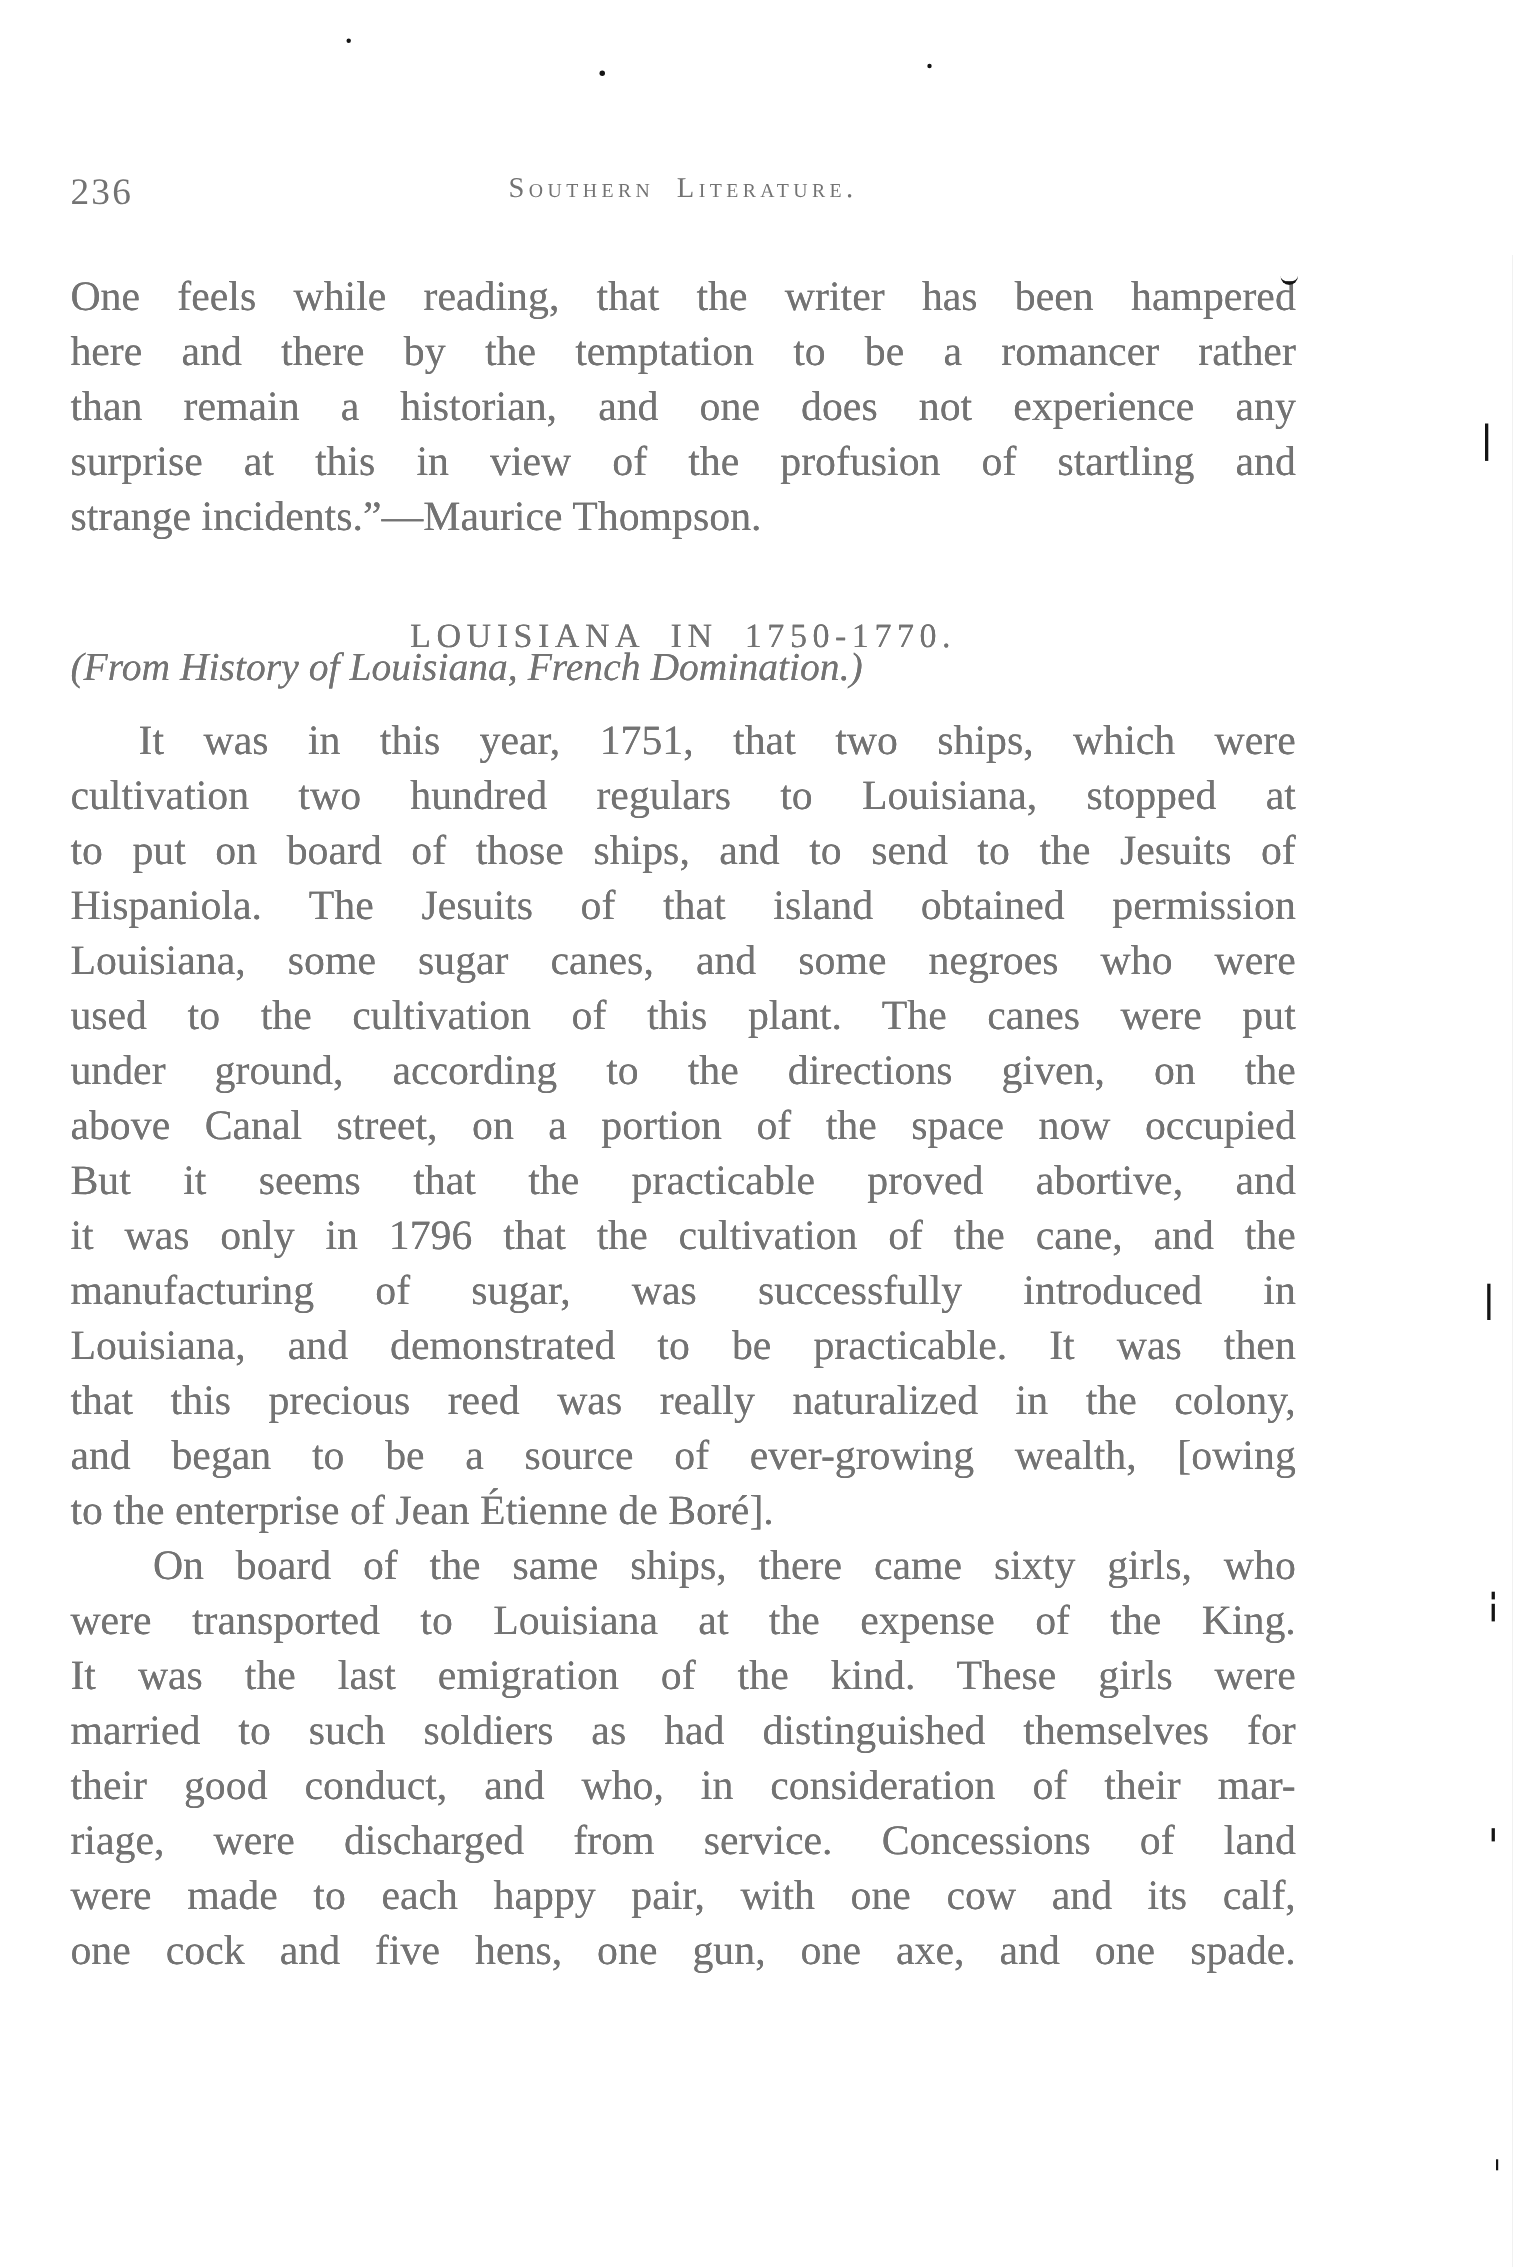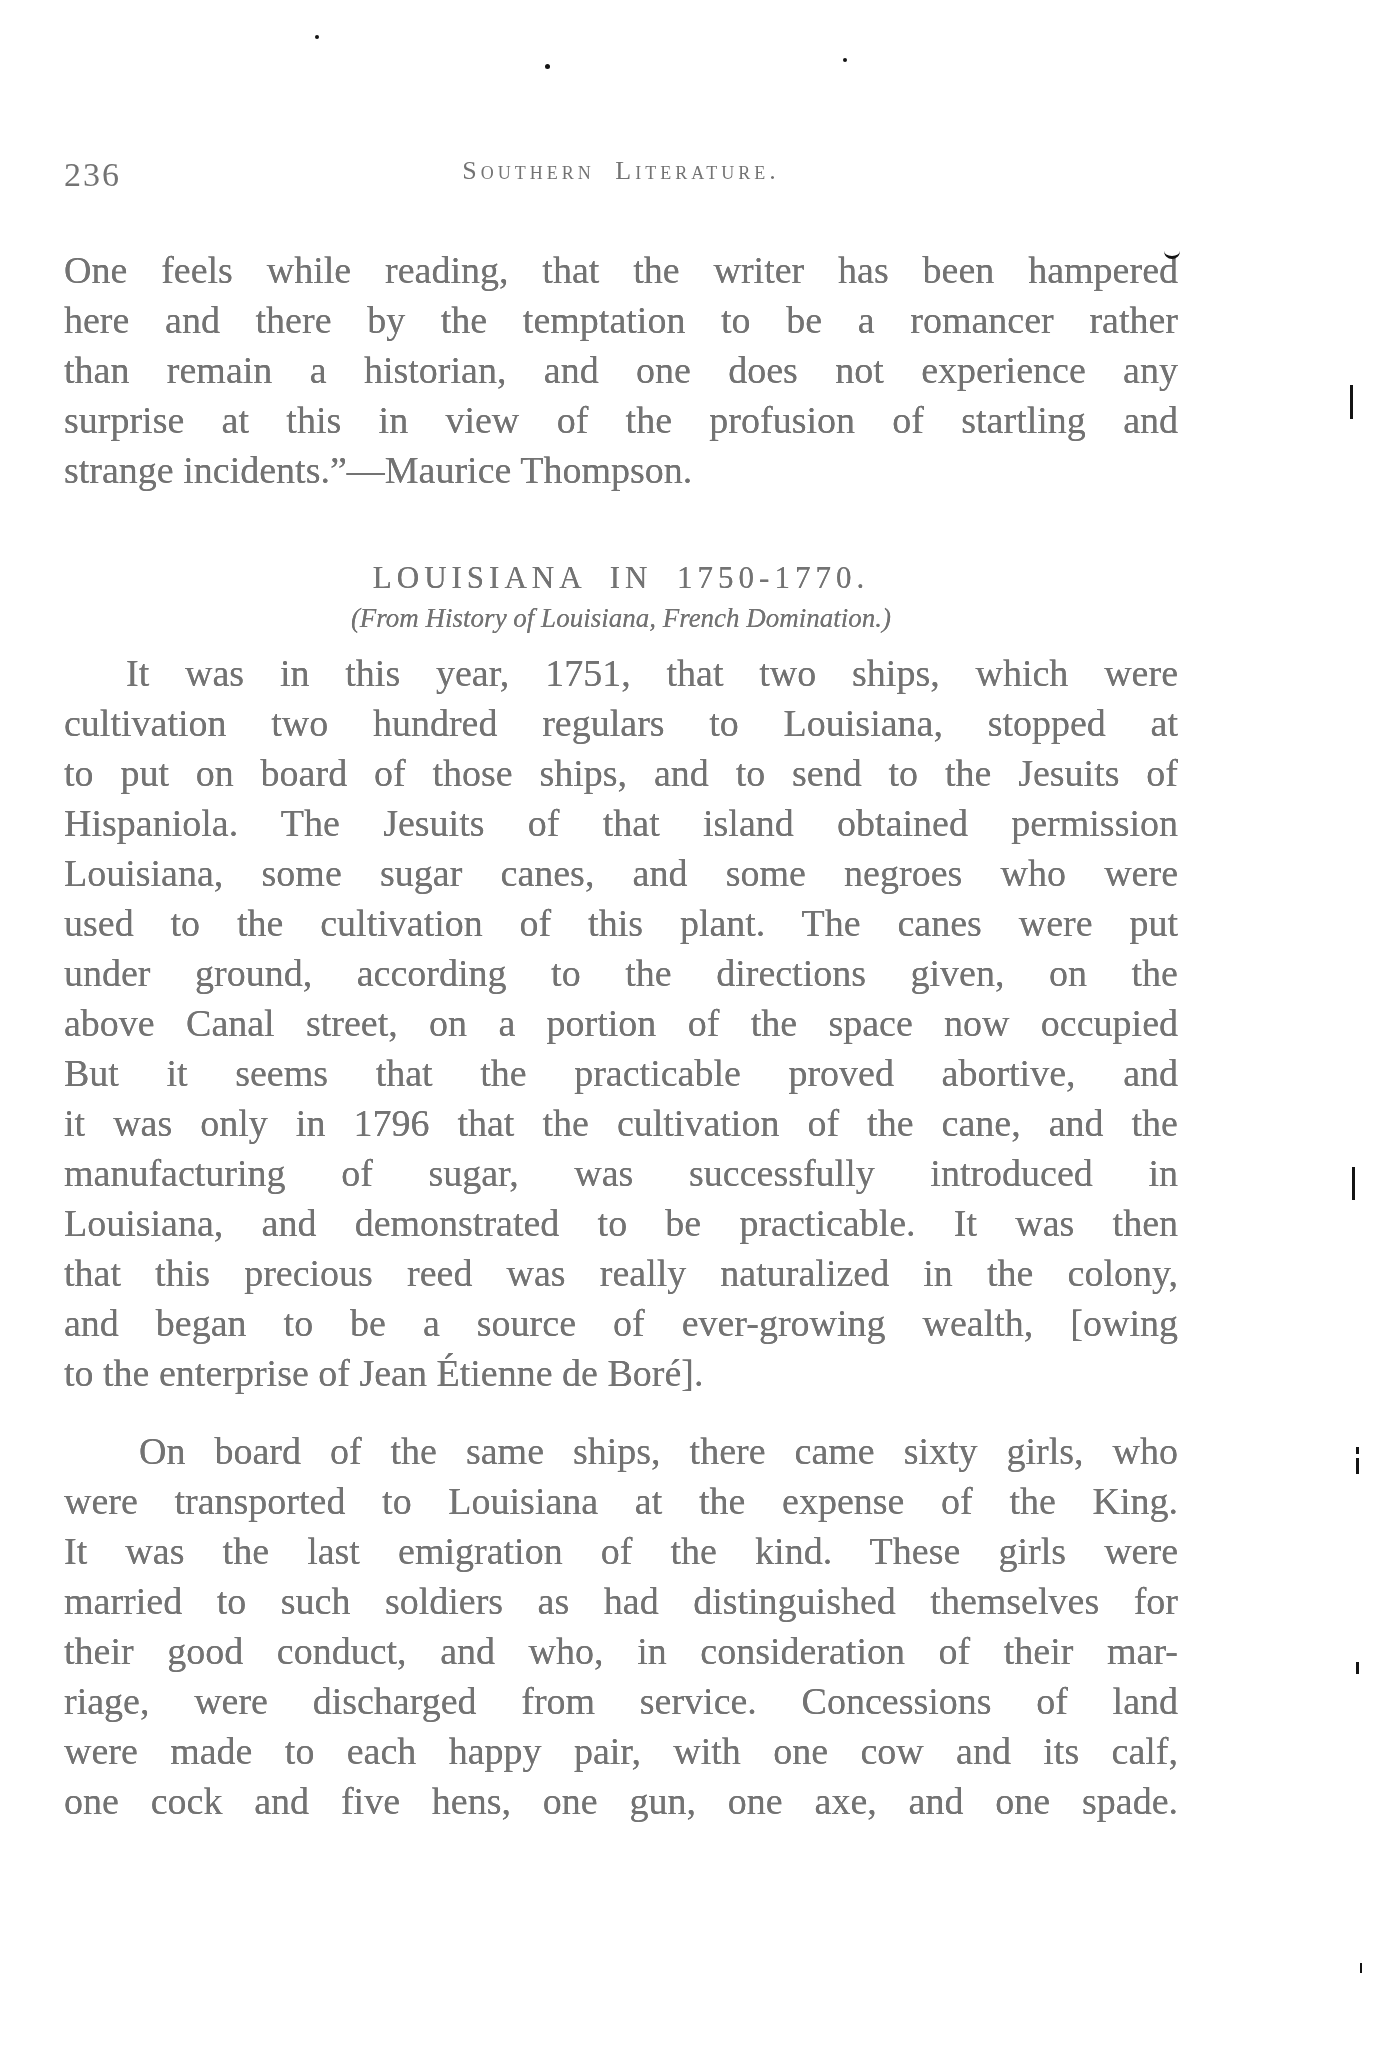--- a/index.html
+++ b/index.html
@@ -35,38 +35,38 @@
     height: 50px;
     line-height: 50px;
     font-size: 38px;
     text-align: justify;
     text-align-last: justify;
     white-space: nowrap;
     text-shadow: 0 0 0.5px currentColor;
   }
   .line.short { text-align-last: left; }
   .line.indent-1 { text-indent: 62px; }
-  .line.indent-2 { text-indent: 75px; margin-top: 28px; }
+  .line.indent-2 { text-indent: 75px; }
 
   .quote-block { top: 245px; }
   .body-block  { top: 648px; }
 
   .section-heading {
     top: 559px; height: 38px; line-height: 38px;
     text-align: center;
     font-size: 31px;
     letter-spacing: 5px;
     word-spacing: 12px;
     text-shadow: 0 0 0.5px currentColor;
   }
   .section-source {
-    top: 600px; height: 36px; line-height: 36px;
-    text-align: center;
+    top: 588px; height: 36px; line-height: 36px;
+    text-align: left;
     font-style: italic;
-    font-size: 27px;
+    font-size: 36px;
     text-shadow: 0 0 0.3px currentColor;
   }
 
   
   .mark { position: absolute; background: #141414; }
   .speck { position: absolute; background: #141414; border-radius: 50%; }
   .breve {
     position: absolute; width: 16px; height: 9px;
     border-bottom: 3px solid #141414;
     border-radius: 0 0 12px 12px;

